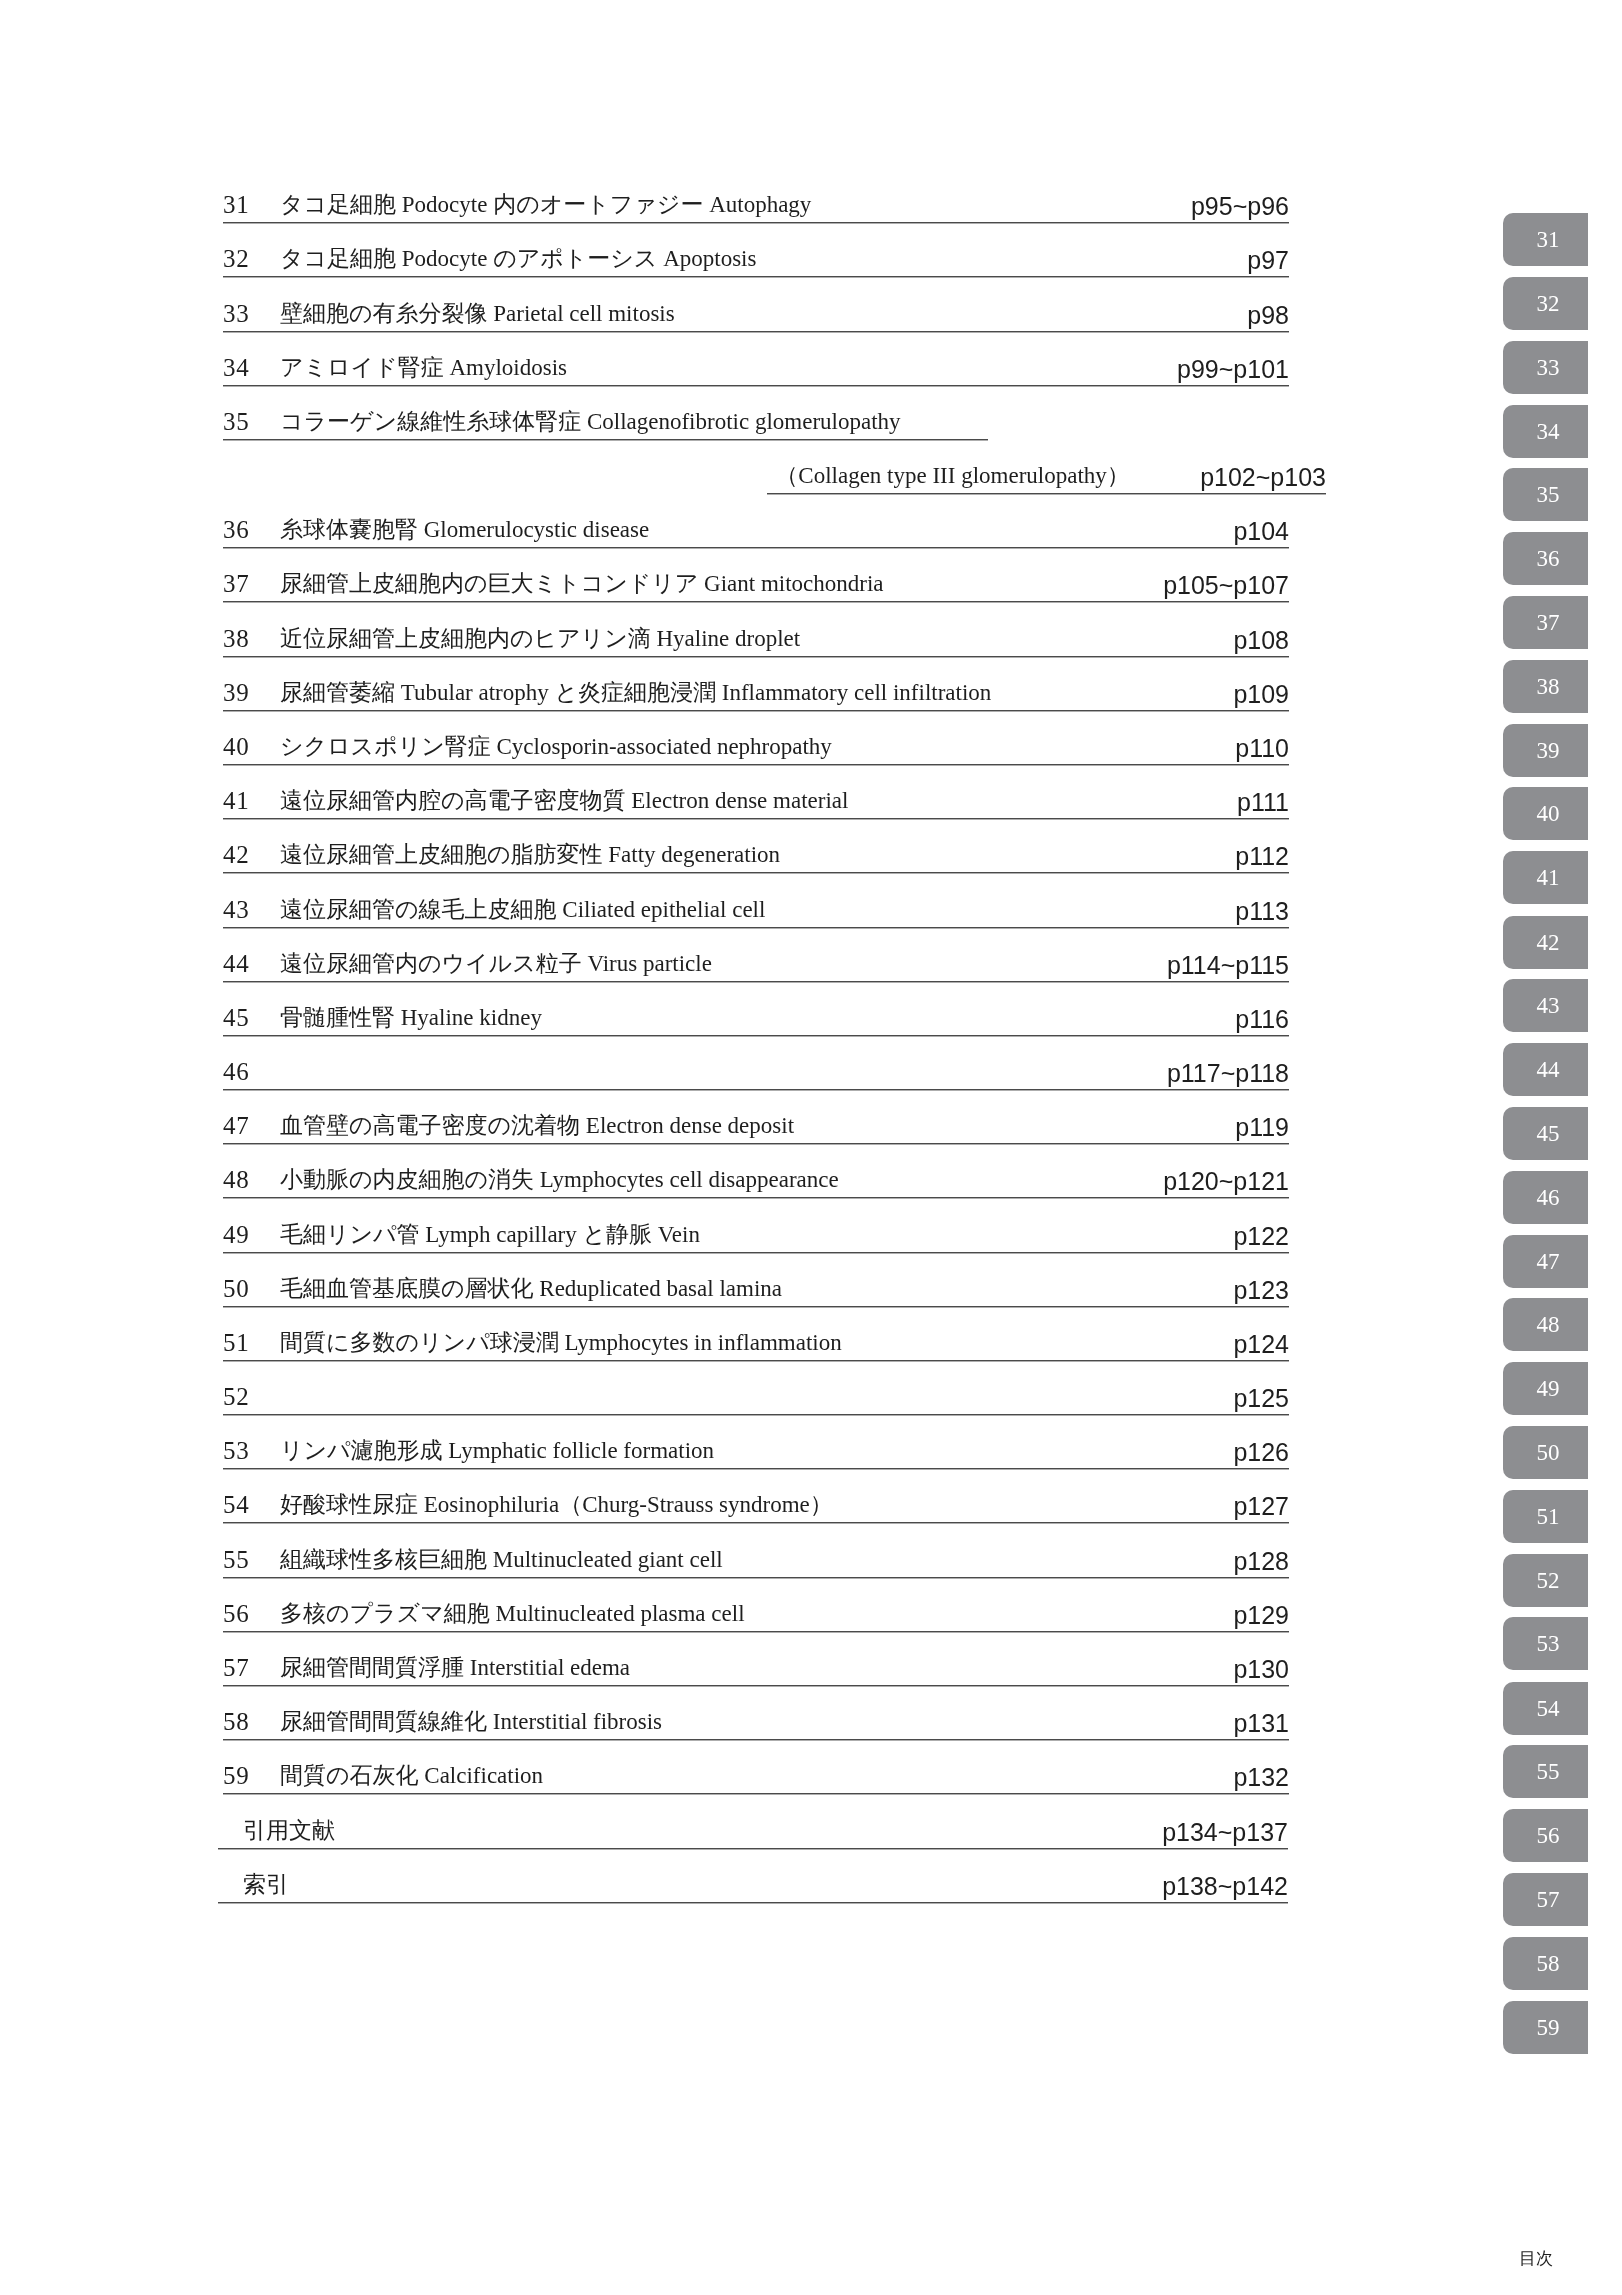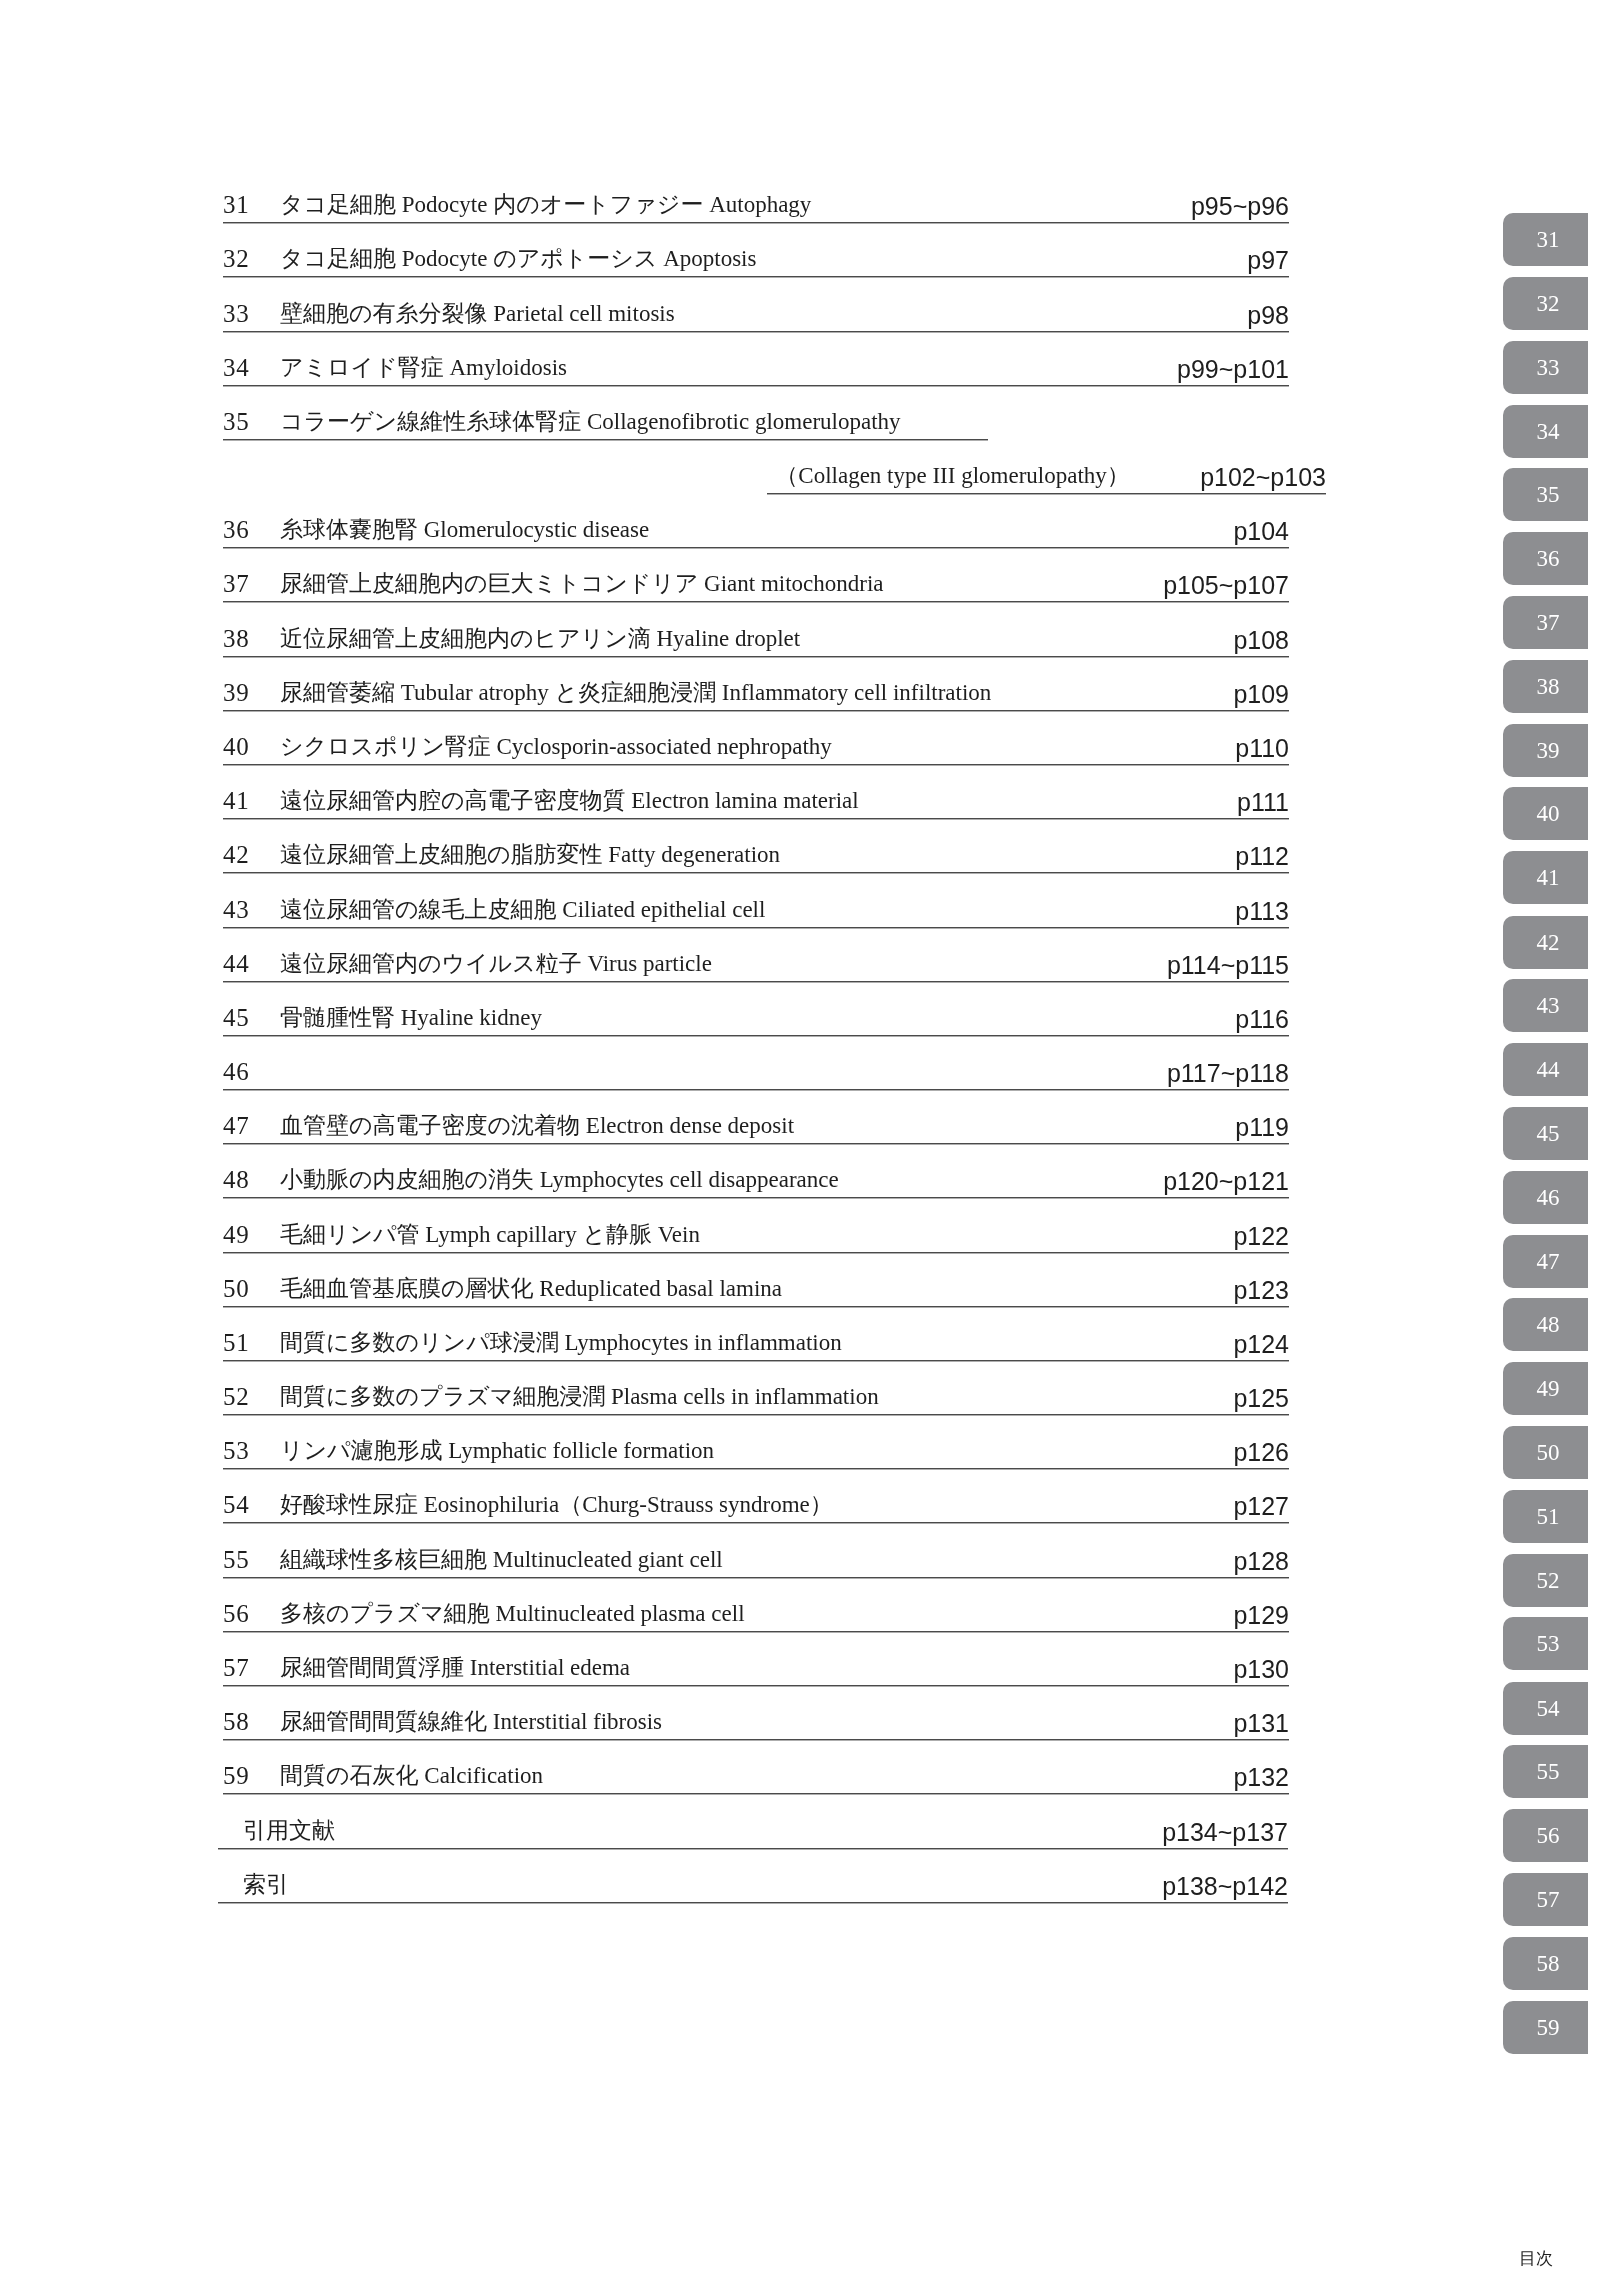--- a/index.html
+++ b/index.html
@@ -96,21 +96,21 @@
     <span class="title">尿細管萎縮 Tubular atrophy と炎症細胞浸潤 Inflammatory cell infiltration</span>
     <span class="page">p109</span>
   </div>
   <div class="row" style="top:721px">
     <span class="num">40</span>
     <span class="title">シクロスポリン腎症 Cyclosporin-associated nephropathy</span>
     <span class="page">p110</span>
   </div>
   <div class="row" style="top:775px">
     <span class="num">41</span>
-    <span class="title">遠位尿細管内腔の高電子密度物質 Electron lamina material</span>
+    <span class="title">遠位尿細管内腔の高電子密度物質 Electron dense material</span>
     <span class="page">p111</span>
   </div>
   <div class="row" style="top:829px">
     <span class="num">42</span>
     <span class="title">遠位尿細管上皮細胞の脂肪変性 Fatty degeneration</span>
     <span class="page">p112</span>
   </div>
   <div class="row" style="top:884px">
     <span class="num">43</span>
     <span class="title">遠位尿細管の線毛上皮細胞 Ciliated epithelial cell</span>
@@ -150,21 +150,20 @@
     <span class="title">毛細血管基底膜の層状化 Reduplicated basal lamina</span>
     <span class="page">p123</span>
   </div>
   <div class="row" style="top:1317px">
     <span class="num">51</span>
     <span class="title">間質に多数のリンパ球浸潤 Lymphocytes in inflammation</span>
     <span class="page">p124</span>
   </div>
   <div class="row" style="top:1371px">
     <span class="num">52</span>
-    <span class="title">間質に多数のプラズマ細胞浸潤 Plasma cells in inflammation</span>
     <span class="page">p125</span>
   </div>
   <div class="row" style="top:1425px">
     <span class="num">53</span>
     <span class="title">リンパ濾胞形成 Lymphatic follicle formation</span>
     <span class="page">p126</span>
   </div>
   <div class="row" style="top:1479px">
     <span class="num">54</span>
     <span class="title">好酸球性尿症 Eosinophiluria（Churg-Strauss syndrome）</span>

